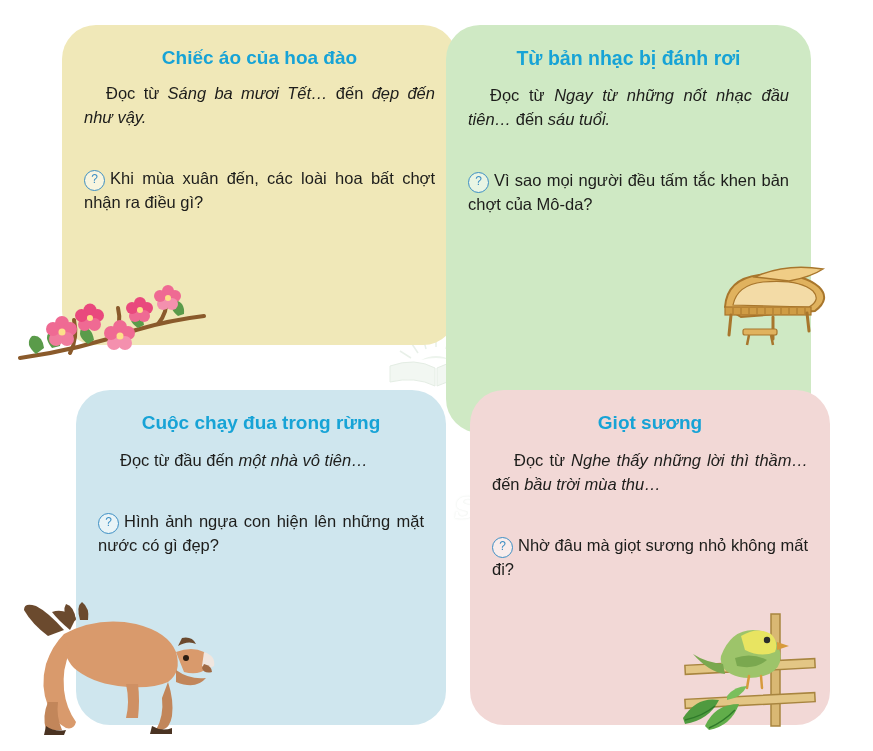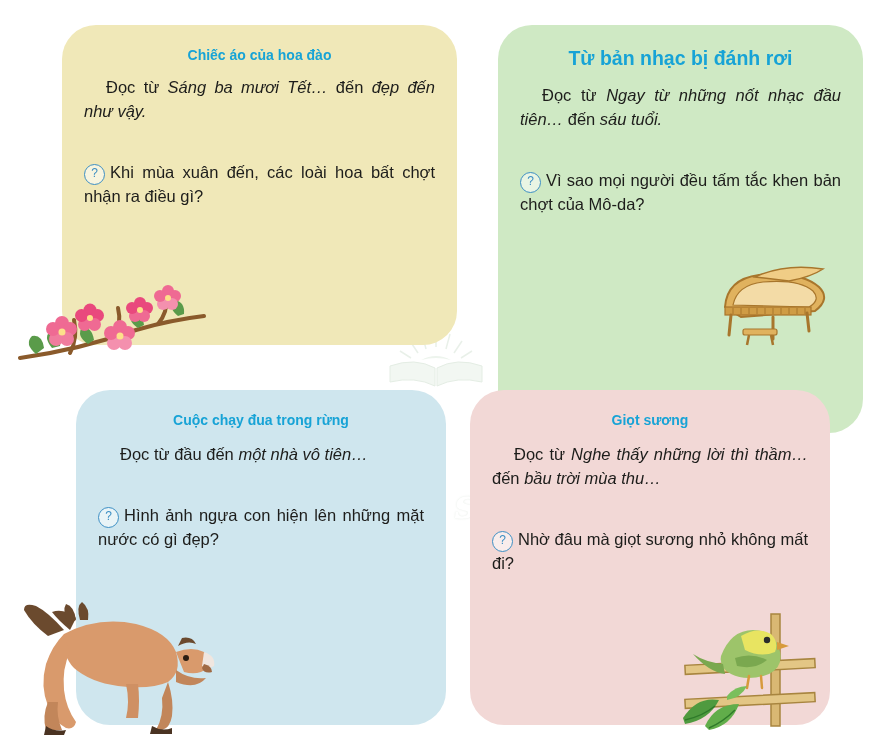--- a/index.html
+++ b/index.html
@@ -61,21 +61,21 @@
     overflow: hidden;
   }
   .card-inner {
     position: relative;
     width: 100%;
     height: 100%;
   }
   .card-title {
     color: #17a3d6;
     font-weight: bold;
-    font-size: 14px;
+    font-size: 19px;
     text-align: center;
     margin: 0;
     padding: 22px 18px 0 18px;
     line-height: 1.2;
   }
   .card-body {
     padding: 14px 22px 0 22px;
     font-size: 16.5px;
     color: #1d1d1b;
     line-height: 1.45;
@@ -101,21 +101,21 @@
     font-size: 12px;
     line-height: 17px;
     text-align: center;
     vertical-align: 1px;
     margin-right: 5px;
     background: rgba(255,255,255,0.55);
   }
 
   
   #card-1 { left: 62px;  top: 25px;  width: 395px; height: 320px; background: #f0e8b8; }
-  #card-2 { left: 498px; top: 25px;  width: 365px; height: 408px; background: #cfe9c4; }
+  #card-2 { left: 446px; top: 25px;  width: 365px; height: 408px; background: #cfe9c4; }
   #card-3 { left: 76px;  top: 390px; width: 370px; height: 335px; background: #cfe6ee; }
   #card-4 { left: 470px; top: 390px; width: 360px; height: 335px; background: #f2d8d6; }
 
   #card-1 .card-body { padding-top: 12px; }
   #card-2 .card-title { font-size: 19.5px; }
 
   
   .art {
     position: absolute;
     z-index: 3;

